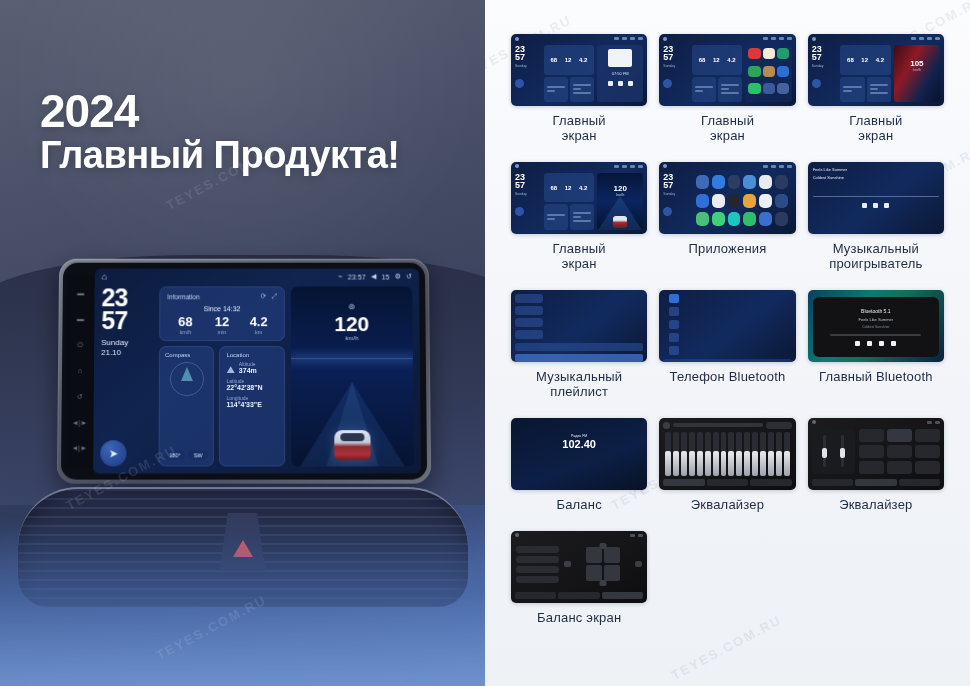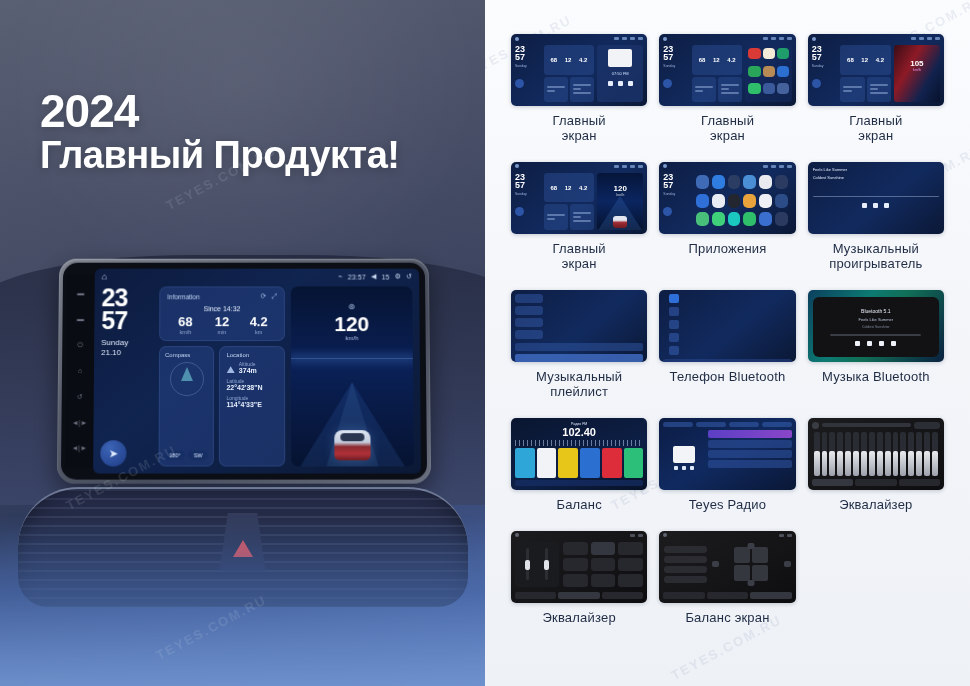--- a/index.html
+++ b/index.html
@@ -335,21 +335,21 @@
   .bt-inner .bctl i { width:5px;height:5px;background:#eef2f8;border-radius:1px;display:block; }
 
   .set-thumb { padding:4px; }
   .set-chips { display:flex;gap:3px;margin-bottom:4px; }
   .set-chips u { flex:1;height:8px;background:rgba(46,80,155,.55);border-radius:5px;display:block;text-decoration:none; }
   .set-chips u.on { background:rgba(70,120,215,.9); }
   .set-cards { flex:1; display:flex;gap:4px; }
   .set-cards u { flex:1;border-radius:4px;background:rgba(30,60,125,.65);display:block;text-decoration:none; }
   .set-cards u.wifi { background:linear-gradient(160deg,#12407e,#1d7f8f 60%,#2bc6a8); }
 
-  .radio-thumb { background: linear-gradient(160deg,#0a1630,#0d1f46 60%,#071226); padding:4px; }
+  .radio-thumb { background: linear-gradient(160deg,#0a1630,#0d1f46 60%,#071226); padding:16px;align-items:center; }
   .rt-top { text-align:center; color:#dbe6fa; }
   .rt-top .st { font-size:3.5px; }
   .rt-freq { color:#fff;font-size:11px;font-weight:bold;line-height:1.1; }
   .rt-scale { height:6px;margin:2px 0;background:repeating-linear-gradient(90deg,rgba(180,205,245,.55) 0 1px,rgba(0,0,0,0) 1px 4px); }
   .rt-tiles { display:flex;gap:2px;flex:1; }
   .rt-tiles u { flex:1;border-radius:2px;display:block;text-decoration:none; }
   .rt-foot { height:6px;margin-top:2px;background:rgba(25,50,110,.6);border-radius:2px; }
 
   .tr-thumb { padding:4px; background:linear-gradient(150deg,#0c1c44,#102a60 50%,#0a1736); }
   .tr-top { display:flex;gap:3px;margin-bottom:3px; }
@@ -894,21 +894,21 @@
             <span class="bprog"></span>
             <span class="bctl">
               <i></i>
               <i></i>
               <i></i>
               <i></i>
             </span>
           </div>
         </div>
         <div class="caption">
-          <span>Музыка Bluetooth</span>
+          <span>Главный Bluetooth</span>
           <span></span>
         </div>
       </div>
 
 
       <div class="cell">
         <div class="thumb radio-thumb">
           <div class="rt-top">
             <div class="st">Радио FM</div>
             <div class="rt-freq">102.40</div>
@@ -923,50 +923,20 @@
             <u style="background:#2bbf7a"></u>
           </div>
           <div class="rt-foot"></div>
         </div>
         <div class="caption">
           <span>Баланс</span>
           <span></span>
         </div>
       </div>
 
-      <div class="cell">
-        <div class="thumb tr-thumb">
-          <div class="tr-top">
-            <u></u>
-              <u></u>
-            <u></u>
-              <u></u>
-          </div>
-          <div class="tr-body">
-            <div class="tr-art">
-              <span class="aimg"></span>
-              <span class="actl">
-                  <i></i>
-                  <i></i>
-                  <i></i>
-                </span>
-            </div>
-            <div class="tr-list">
-              <u class="hi"></u>
-              <u></u>
-              <u></u>
-              <u></u>
-            </div>
-          </div>
-        </div>
-        <div class="caption">
-          <span>Teyes Радио</span>
-          <span></span>
-        </div>
-      </div>
 
       <div class="cell">
         <div class="thumb dark eq-thumb">
           <div class="eq-head">
             <span class="dotg"></span>
             <span class="lbl"></span>
             <u></u>
           </div>
           <div class="eq-sliders">
             <u></u>

